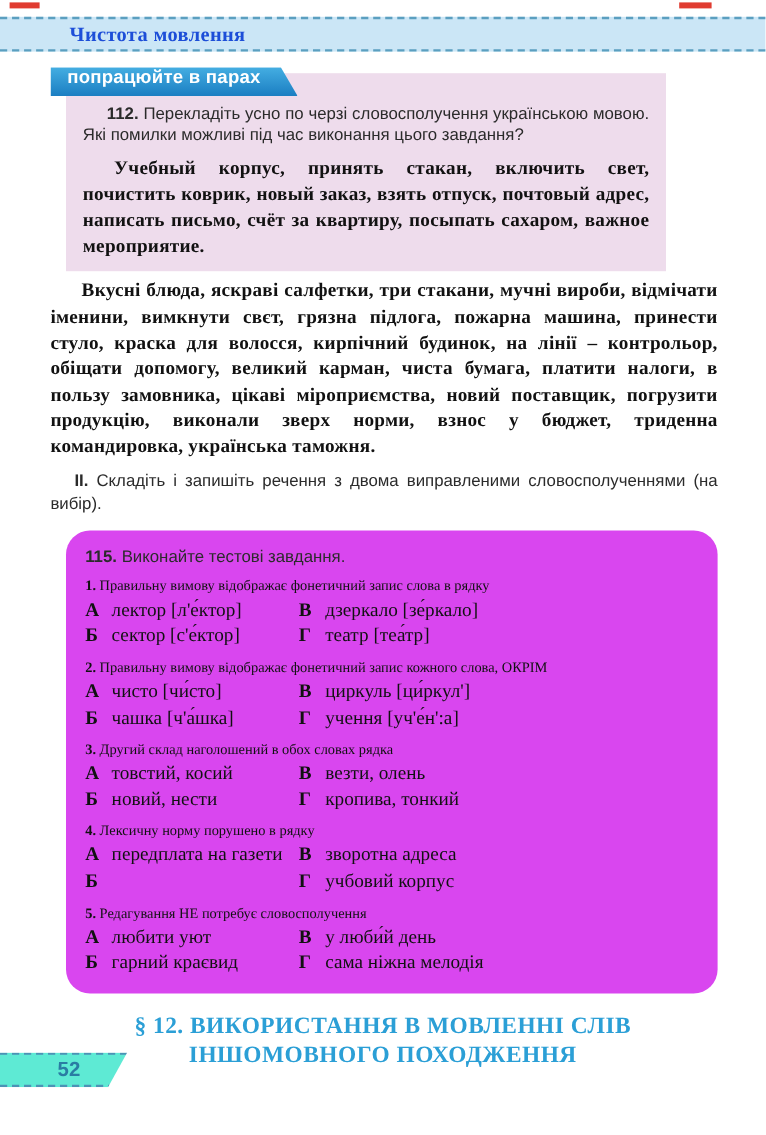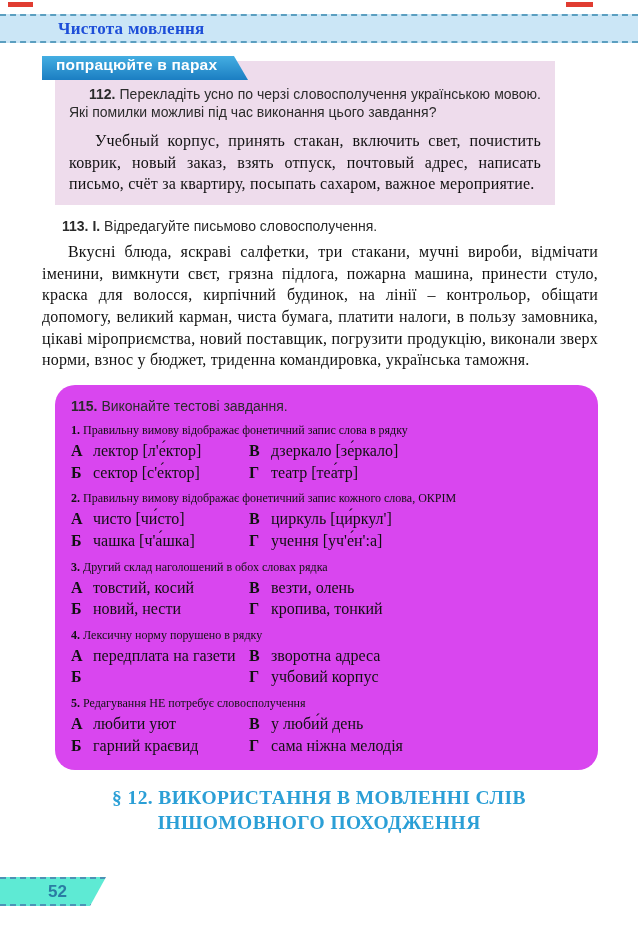--- a/index.html
+++ b/index.html
@@ -38,21 +38,21 @@
 
   
   .box112 {
     position:relative; z-index:1; margin:-19px 0 0 55px; width:500px;
     background:#eedcec; padding:24px 14px 10px 14px;
   }
   .task { font-family:"Liberation Sans", sans-serif; font-size:14px; line-height:1.32;
           color:#2b2b2b; text-align:justify; }
   .task .ind { display:inline-block; width:20px; }
   .serifpar { font-size:16px; line-height:1.35; text-align:justify; color:#111;
-              letter-spacing:.2px; }
+              letter-spacing:.2px;font-weight:bold; }
   .serifpar .ind { display:inline-block; width:26px; }
   b.num { white-space:nowrap; }
 
   .content { margin:0 40px 0 42px; }
 
   .p113 { margin-top:12px; }
   .p113b { margin-top:6px; }
   .p113c { margin-top:8px; }
   .p114 { margin-top:12px; }
 
@@ -102,22 +102,22 @@
 <div class="pair-label">
   <span>попрацюйте в парах</span>
 </div>
 
 <div class="box112">
   <p class="task"><span class="ind"></span><b class="num">112.</b> <span>Перекладіть усно по черзі словосполучення українською мовою. Які помилки можливі під час виконання цього завдання?</span></p>
   <p class="serifpar" style="margin-top:8px"><span class="ind"></span><span>Учебный корпус, принять стакан, включить свет, почистить коврик, новый заказ, взять отпуск, почтовый адрес, написать письмо, счёт за квартиру, посыпать сахаром, важное мероприятие.</span></p>
 </div>
 
 <div class="content">
-  <p class="task p113"><span class="ind"></span><b class="num">113.</b> <b>I.</b> <span>Відредагуйте письмово словосполучення.</span></p>
   <p class="serifpar p113b"><span class="ind"></span><span>Вкусні блюда, яскраві салфетки, три стакани, мучні вироби, відмічати іменини, вимкнути свєт, грязна підлога, пожарна машина, принести стуло, краска для волосся, кирпічний будинок, на лінії – контрольор, обіщати допомогу, великий карман, чиста бумага, платити налоги, в пользу замовника, цікаві міроприємства, новий поставщик, погрузити продукцію, виконали зверх норми, взнос у бюджет, триденна командировка, українська таможня.</span></p>
+  <p class="task p113c"><span class="ind"></span><b>II.</b> <span>Складіть і запишіть речення з двома виправленими словосполученнями (на вибір).</span></p>
 
 </div>
 
 <div class="box115">
   <p class="task"><b class="num">115.</b> <span>Виконайте тестові завдання.</span></p>
 
   <div>
     <p class="q-title"><span class="qn">1.</span> <span>Правильну вимову відображає фонетичний запис слова в рядку</span></p>
     <div class="opts">
       <div class="opt">

